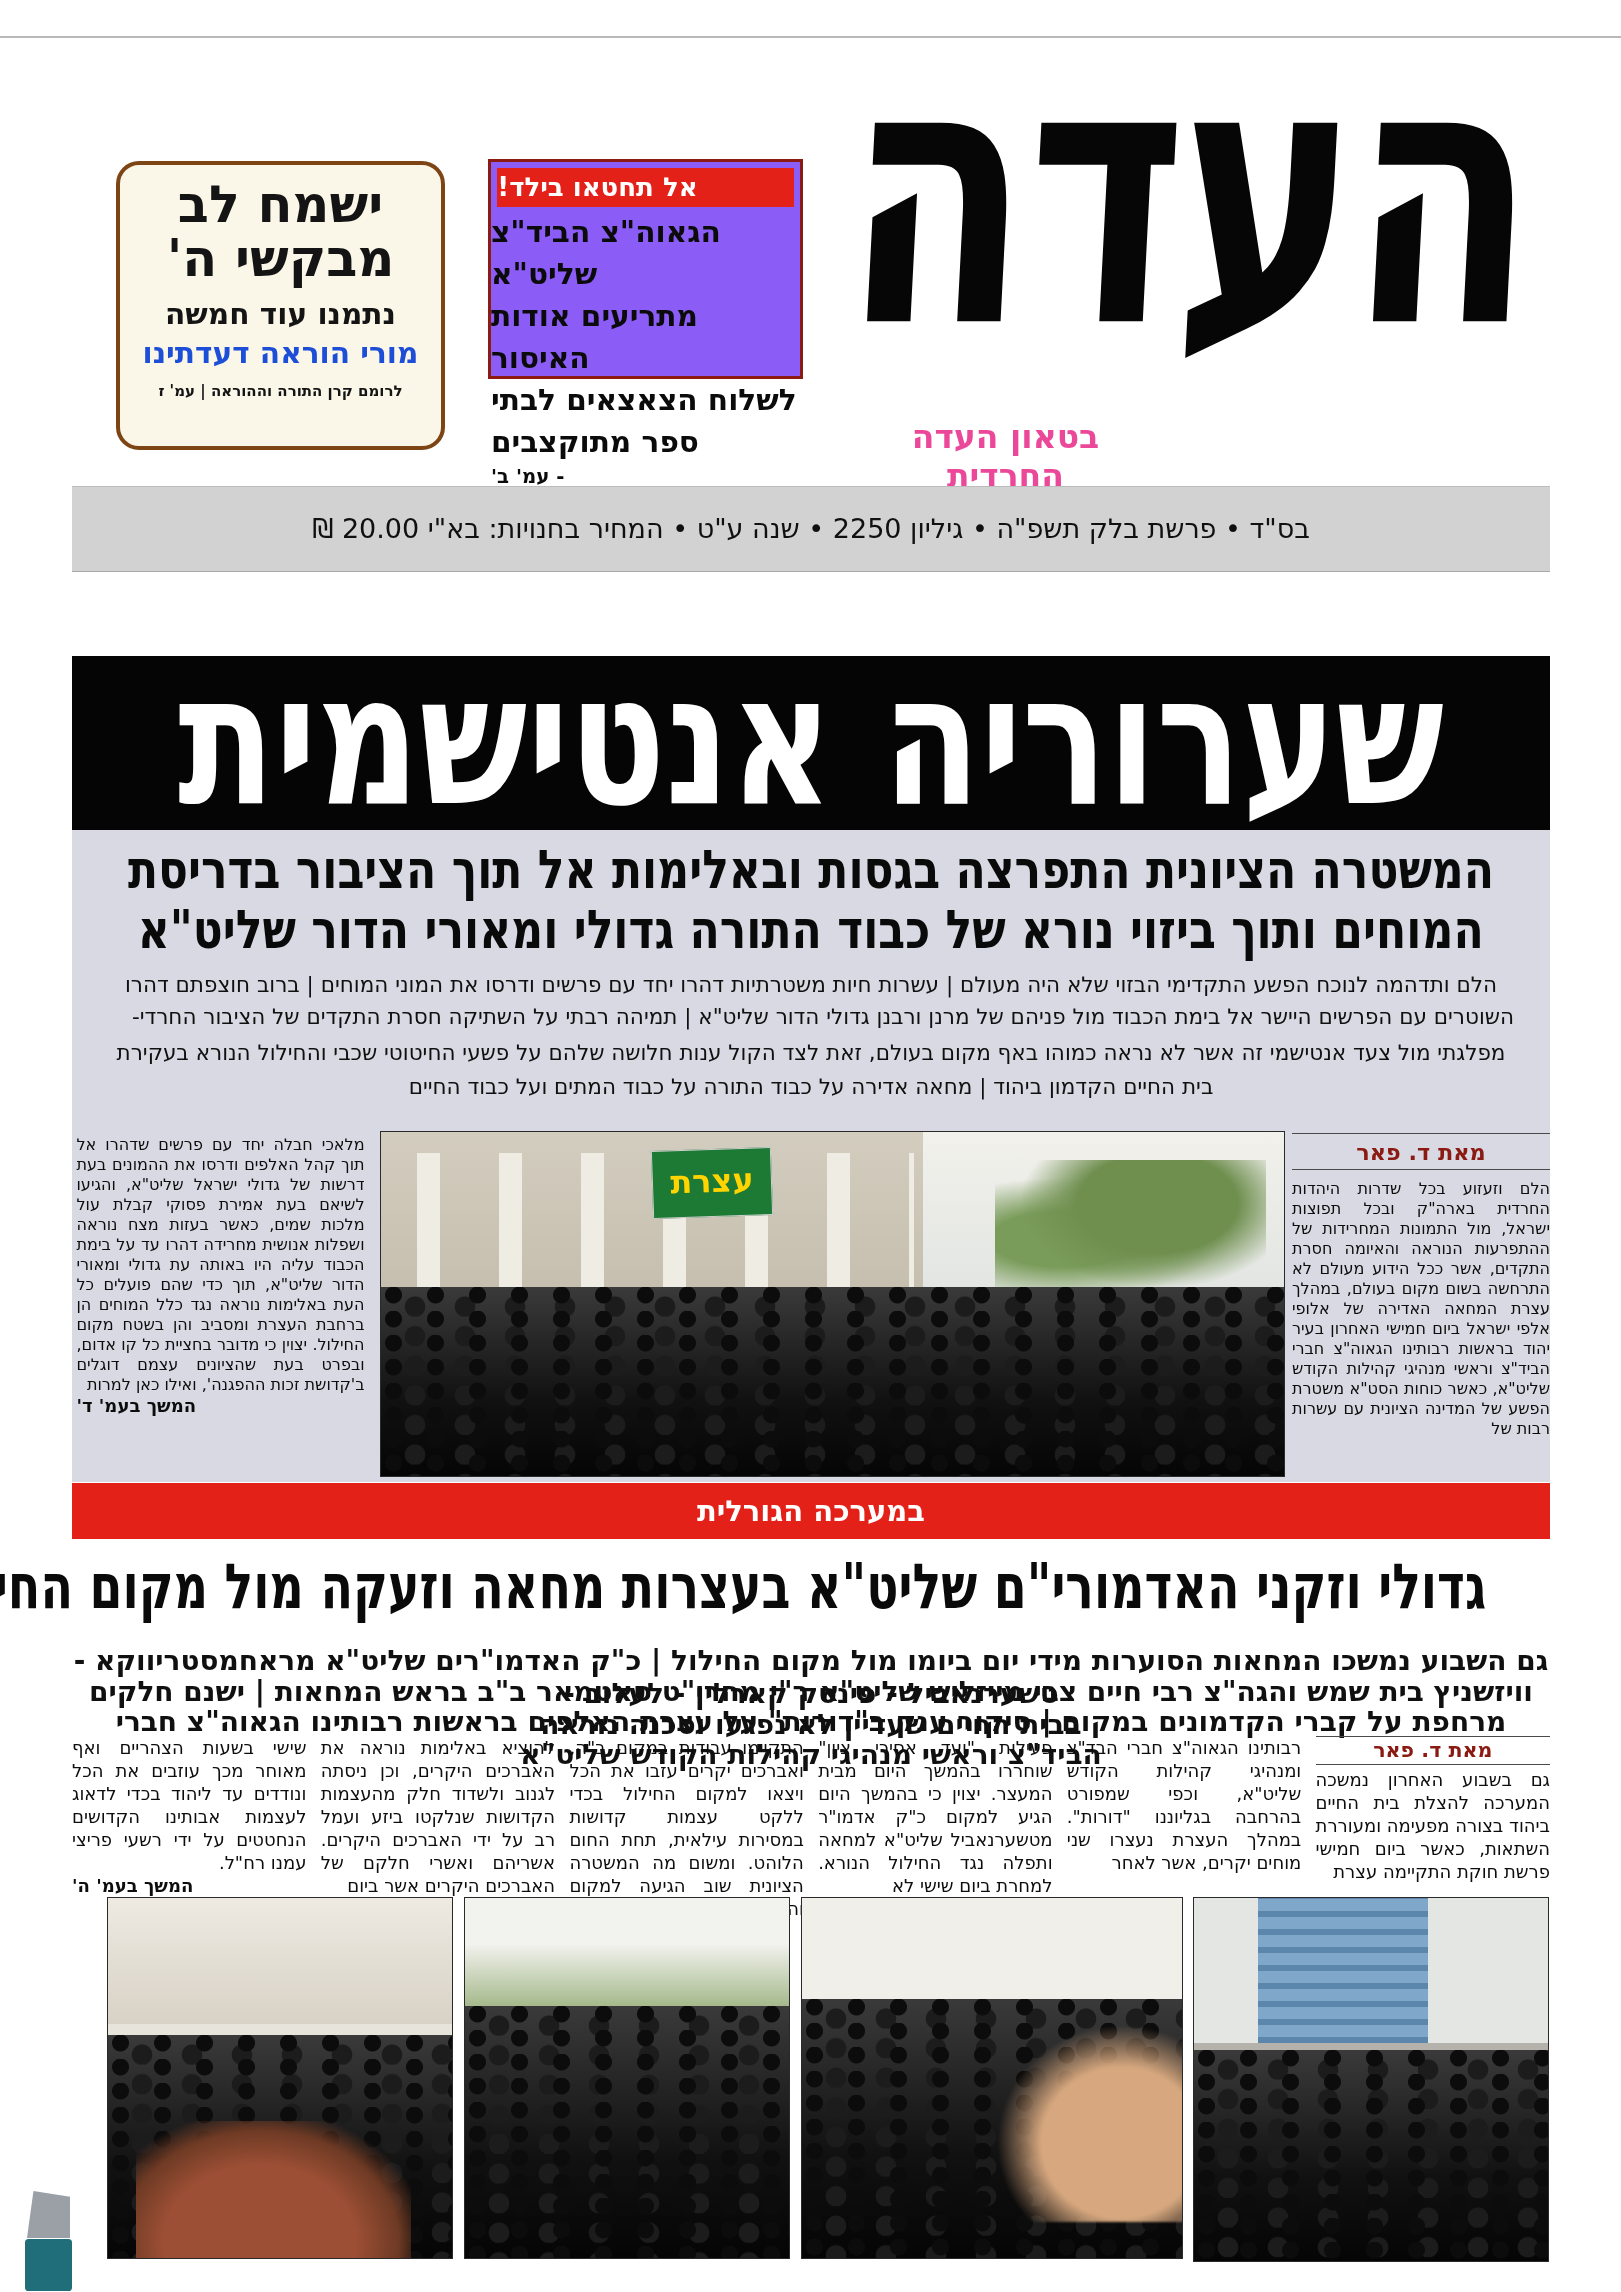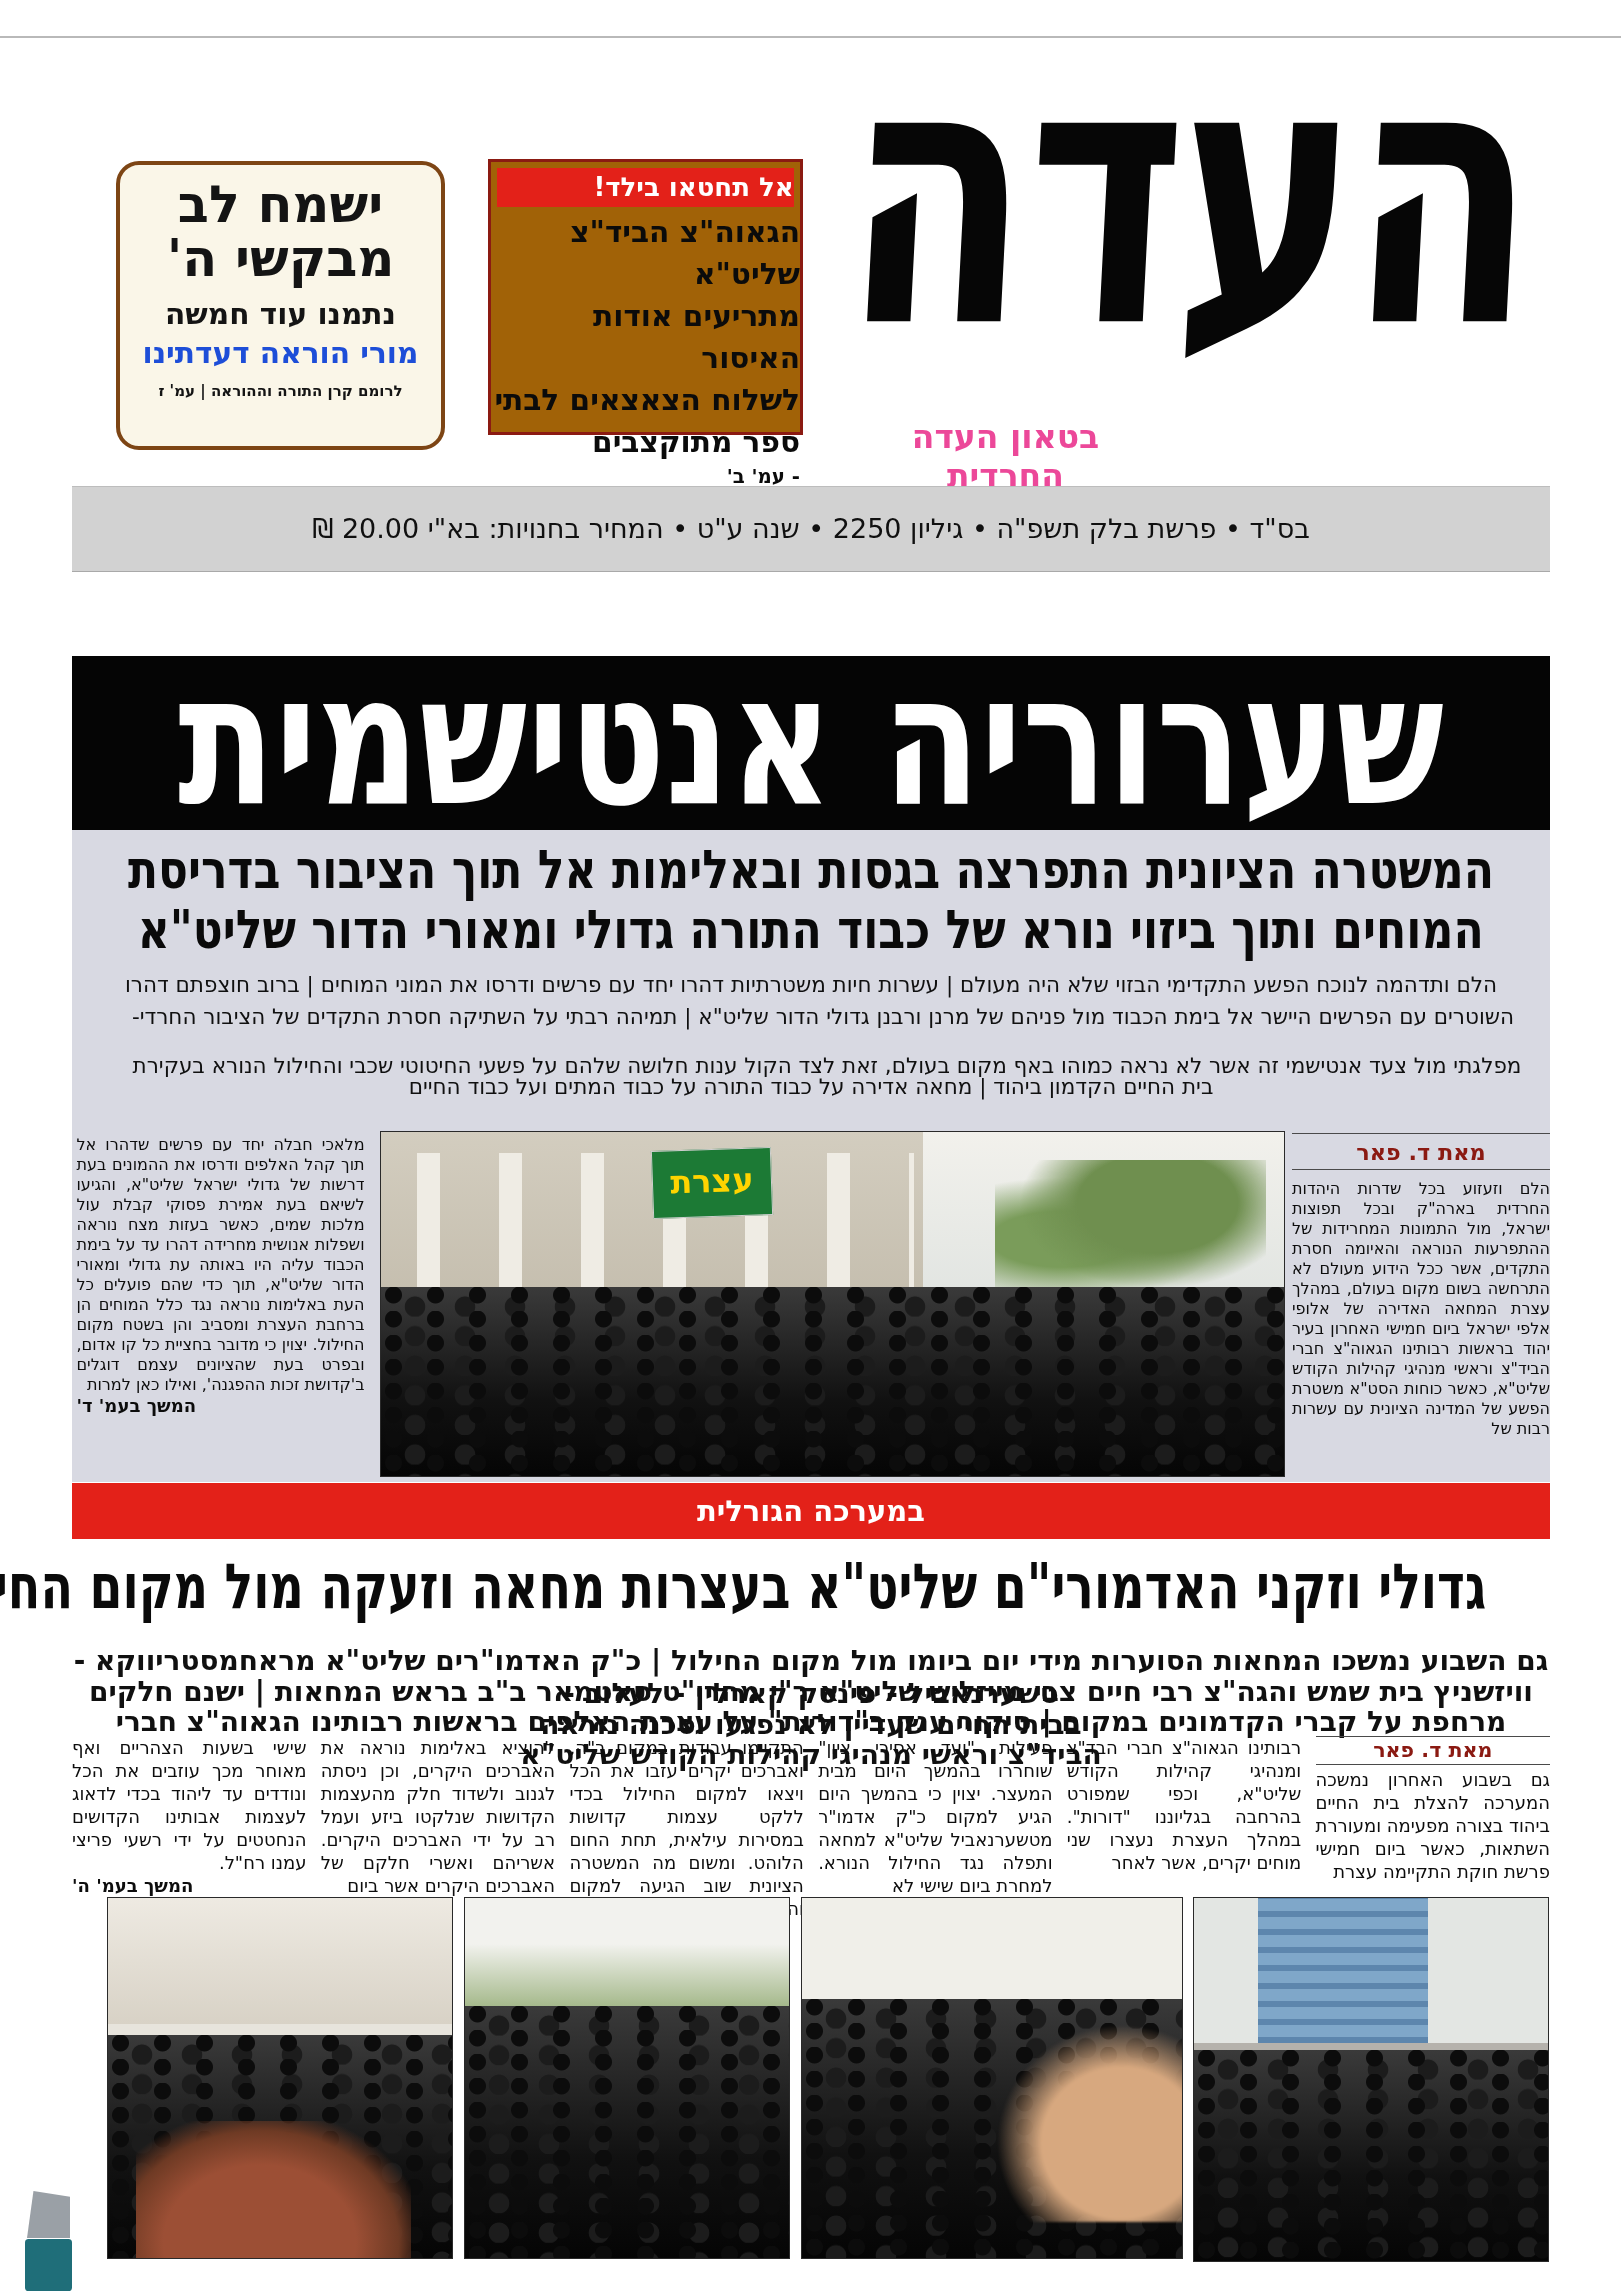--- a/index.html
+++ b/index.html
@@ -16,22 +16,22 @@
 
   
   .promo-left{left:116px;top:161px;width:329px;height:289px;background:#faf6e8;
         border:4.5px solid #7d4514;border-radius:23px;text-align:center;box-sizing:border-box;padding-top:12.5px;}
   .pl-big{font-size:51px;font-weight:bold;line-height:54px;color:#141414;}
   .pl-med{font-size:29.6px;font-weight:bold;line-height:39px;color:#141414;margin-top:9px;}
   .pl-med2{font-size:29.6px;font-weight:bold;line-height:39px;color:#1d4ed8;}
   .pl-foot{font-size:15px;font-weight:bold;margin-top:9px;color:#141414;}
 
   
-  .promo-center{left:488px;top:159px;width:315px;height:276px;background:#a16207;
-        border:3.6px solid #8b1a12;box-sizing:border-box;text-align:right;}
+  .promo-center{left:488px;top:159px;width:315px;height:220px;background:#8b5cf6;
+        border:3.6px solid #8b1a12;box-sizing:border-box;text-align:left;}
   .pc-bar{margin:6.3px 6.3px 3.6px 6.3px;background:#e32119;color:#ffffff;font-size:26px;
         font-weight:bold;line-height:39px;}
   .pc-line{font-size:29.6px;font-weight:bold;line-height:42px;color:#0b0b0b;}
   .pc-ref{font-size:19.7px;font-weight:bold;margin-top:1.8px;color:#0b0b0b;}
 
   
   .info-bar{left:72px;top:486px;width:1478px;height:86px;background:#d2d2d2;
         border-top:0.9px solid #bdbdbd;border-bottom:0.9px solid #a9a9a9;box-sizing:border-box;
         text-align:center;font-size:27px;line-height:84px;color:#101010;}
 
@@ -151,21 +151,21 @@
   <div class="abs mid">
     <div class="subline" style="top:12.5px;">
       <span>המשטרה הציונית התפרצה בגסות ובאלימות אל תוך הציבור בדריסת</span>
     </div>
     <div class="subline" style="top:73px;">
       <span>המוחים ותוך ביזוי נורא של כבוד התורה גדולי ומאורי הדור שליט"א</span>
     </div>
 
     <div class="deck-line" style="top:142px;">הלם ותדהמה לנוכח הפשע התקדימי הבזוי שלא היה מעולם | עשרות חיות משטרתיות דהרו יחד עם פרשים ודרסו את המוני המוחים | ברוב חוצפתם דהרו</div>
     <div class="deck-line" style="top:174px;margin-left:12px;">השוטרים עם הפרשים היישר אל בימת הכבוד מול פניהם של מרנן ורבנן גדולי הדור שליט"א | תמיהה רבתי על השתיקה חסרת התקדים של הציבור החרדי-</div>
-    <div class="deck-line" style="top:223px;padding-left:16px;">מפלגתי מול צעד אנטישמי זה אשר לא נראה כמוהו באף מקום בעולם, זאת לצד הקול ענות חלושה שלהם על פשעי החיטוטי שכבי והחילול הנורא בעקירת</div>
+    <div class="deck-line" style="top:210px;">מפלגתי מול צעד אנטישמי זה אשר לא נראה כמוהו באף מקום בעולם, זאת לצד הקול ענות חלושה שלהם על פשעי החיטוטי שכבי והחילול הנורא בעקירת</div>
     <div class="deck-line" style="top:244px;">בית החיים הקדמון ביהוד | מחאה אדירה על כבוד התורה על כבוד המתים ועל כבוד החיים</div>
 
     <div class="abs" style="left:1220px;top:303px;width:258px;">
       <div class="byline">מאת ד. פאר</div>
       <div class="coltext" style="margin-top:9px;">הלם וזעזוע בכל שדרות היהדות החרדית בארה"ק ובכל תפוצות ישראל, מול התמונות המחרידות של ההתפרעות הנוראה והאיומה חסרת התקדים, אשר ככל הידוע מעולם לא התרחשה בשום מקום בעולם, במהלך עצרת המחאה האדירה של אלופי אלפי ישראל ביום חמישי האחרון בעיר יהוד בראשות רבותינו הגאוה"צ חברי הביד"צ וראשי מנהיגי קהילות הקודש שליט"א, כאשר כוחות הסט"א משטרת הפשע של המדינה הציונית עם עשרות רבות של</div>
     </div>
 
     <div class="photo abs" style="left:308px;top:301px;width:905px;height:346px;">
       <div class="building"></div>
       <div class="pillars"></div>

